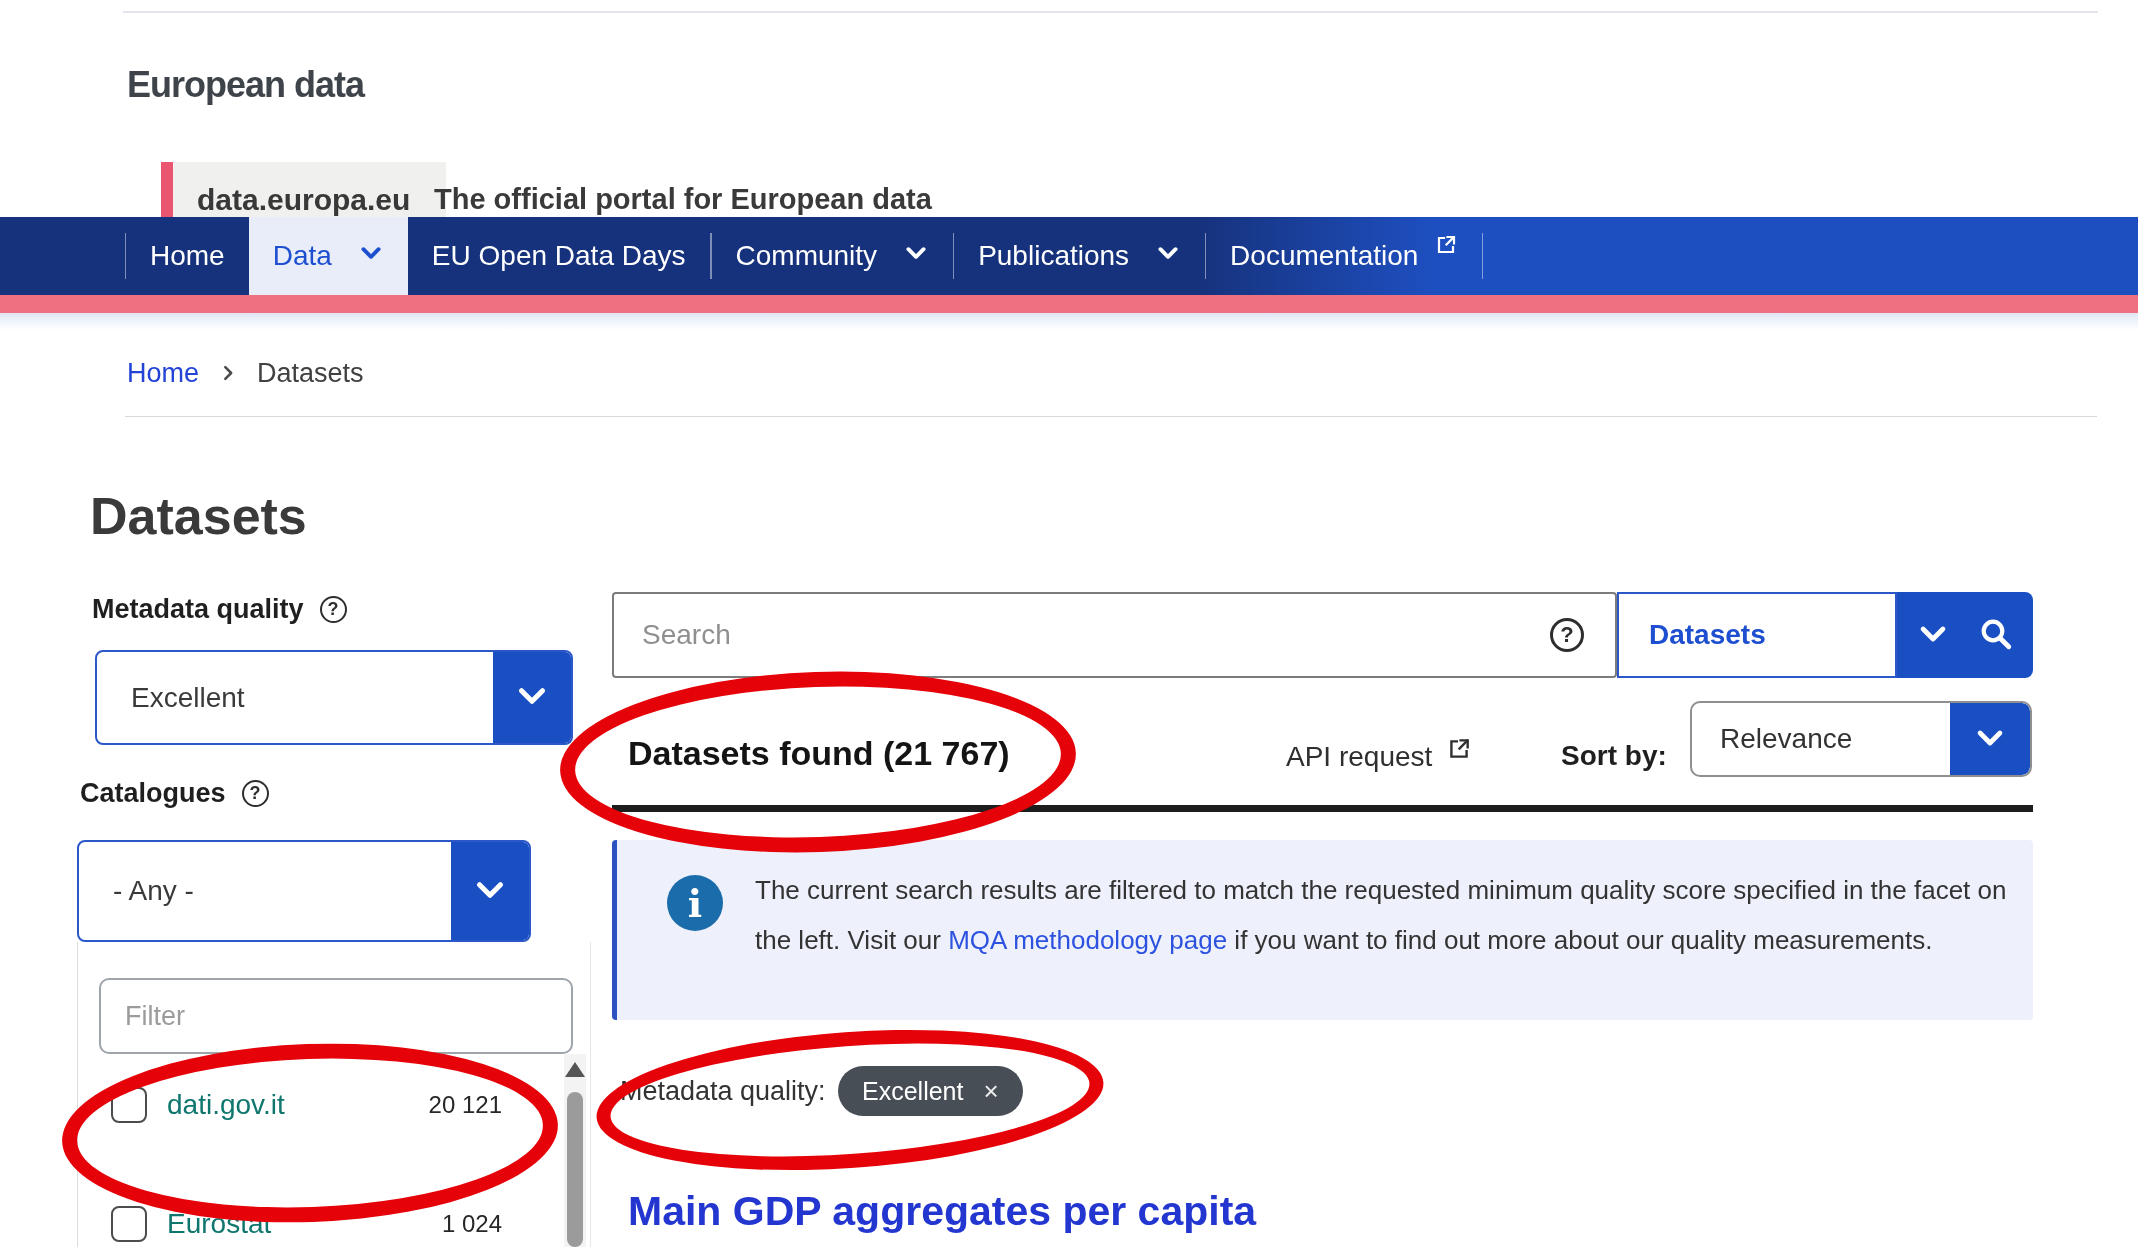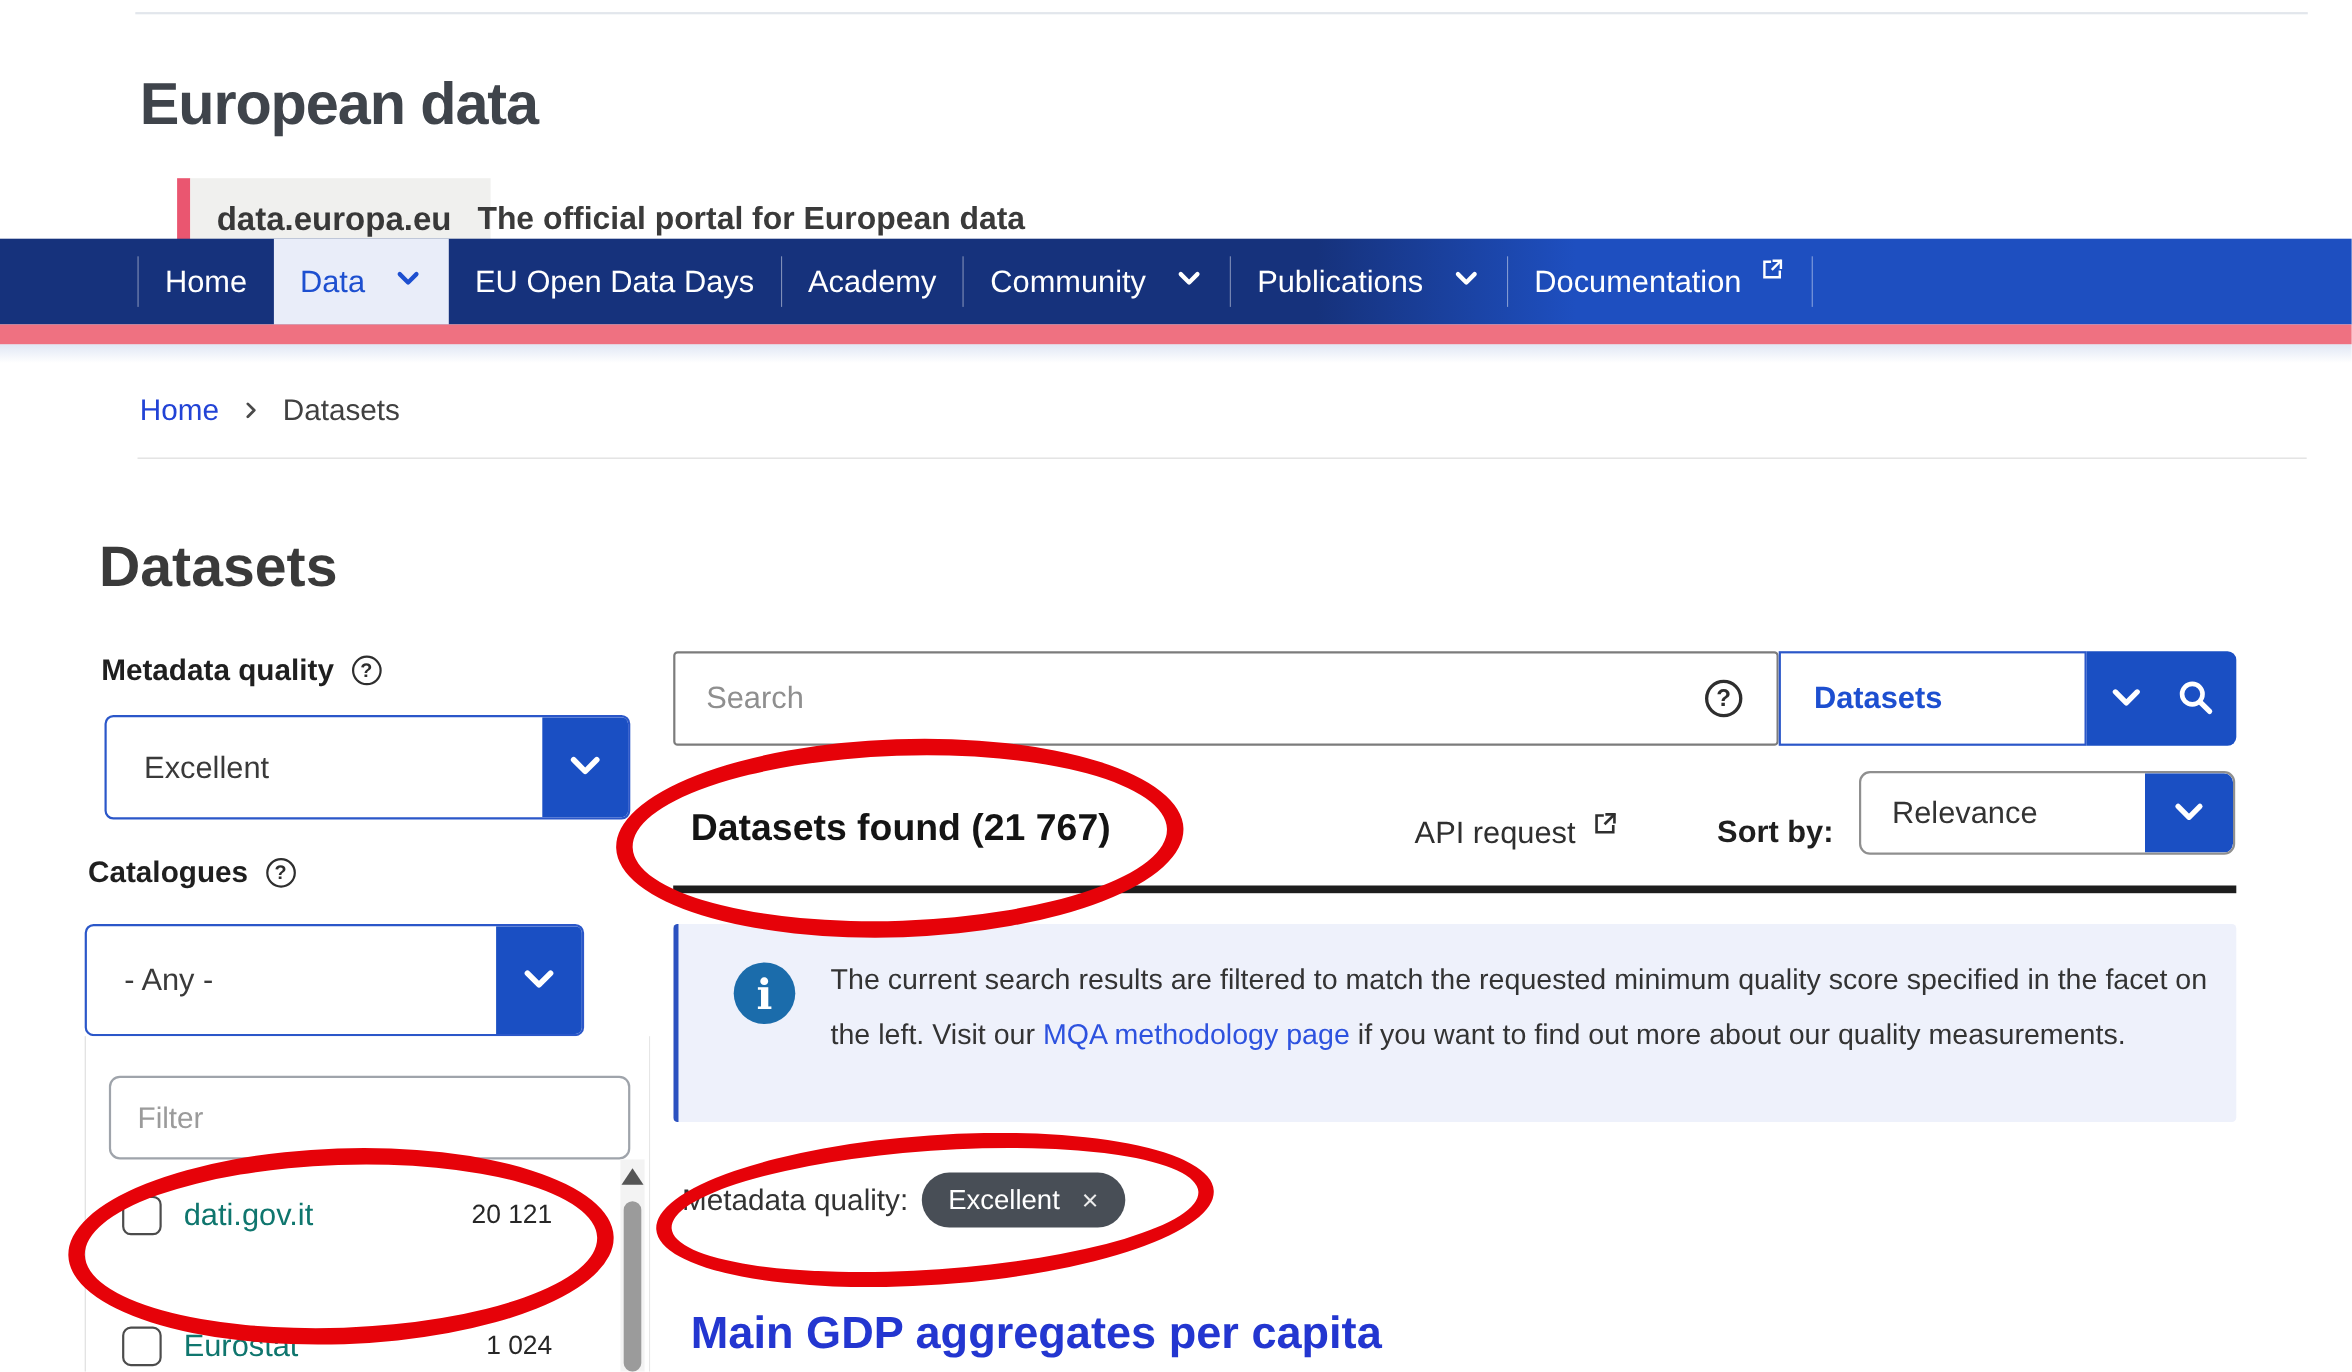--- a/index.html
+++ b/index.html
@@ -6,21 +6,21 @@
   html,body { width: 2138px; height: 1247px; }
   body {
     position: relative; overflow: hidden; background: #ffffff;
     font-family: "Liberation Sans", "DejaVu Sans", sans-serif;
     color: #333;
   }
   .abs { position: absolute; }
 
   
   .top-line { left: 123px; top: 11px; width: 1975px; height: 2px; background: #e2e6ec; }
-  .site-title { left: 127px; top: 64px; font-size: 54px; font-weight: bold; color: #3f444b; letter-spacing: -1px; }
+  .site-title { left: 127px; top: 64px; font-size: 36px; font-weight: bold; color: #3f444b; letter-spacing: -1px; }
   .portal-row { left: 126px; top: 162px; height: 75px; display: flex; align-items: stretch; margin-left: 35px; }
   .portal-accent { width: 12px; background: #ea5670; }
   .portal-box { background: #f0f0ee; display: flex; align-items: center; padding: 0 36px 0 24px;
                 font-size: 30px; font-weight: bold; color: #383838; }
   .tagline { left: 434px; top: 162px; height: 75px; display: flex; align-items: center;
              font-size: 29px; font-weight: bold; color: #3a3a3a; }
 
   
   .nav { left: 0; top: 217px; width: 2138px; height: 78px;
          background: linear-gradient(90deg, #16327c 0%, #16327c 56%, #1e4fc0 67%, #1e4fc0 100%);
@@ -148,23 +148,20 @@
     <span class="chev">
       <svg width="26" height="26" viewBox="0 0 24 24" fill="none" stroke="currentColor" stroke-width="3.6" stroke-linecap="round" stroke-linejoin="round">
           <polyline points="5 8.5 12 15.5 19 8.5"></polyline>
         </svg>
     </span>
   </div>
   <div class="nav-item">
     <span>EU Open Data Days</span>
   </div>
   <div class="nav-sep"></div>
-  <div class="nav-item">
-    <span>Academy</span>
-  </div>
   <div class="nav-sep"></div>
   <div class="nav-item">
     <span>Community</span>
     <span class="chev">
       <svg width="26" height="26" viewBox="0 0 24 24" fill="none" stroke="currentColor" stroke-width="3.6" stroke-linecap="round" stroke-linejoin="round">
           <polyline points="5 8.5 12 15.5 19 8.5"></polyline>
         </svg>
     </span>
   </div>
   <div class="nav-sep"></div>

